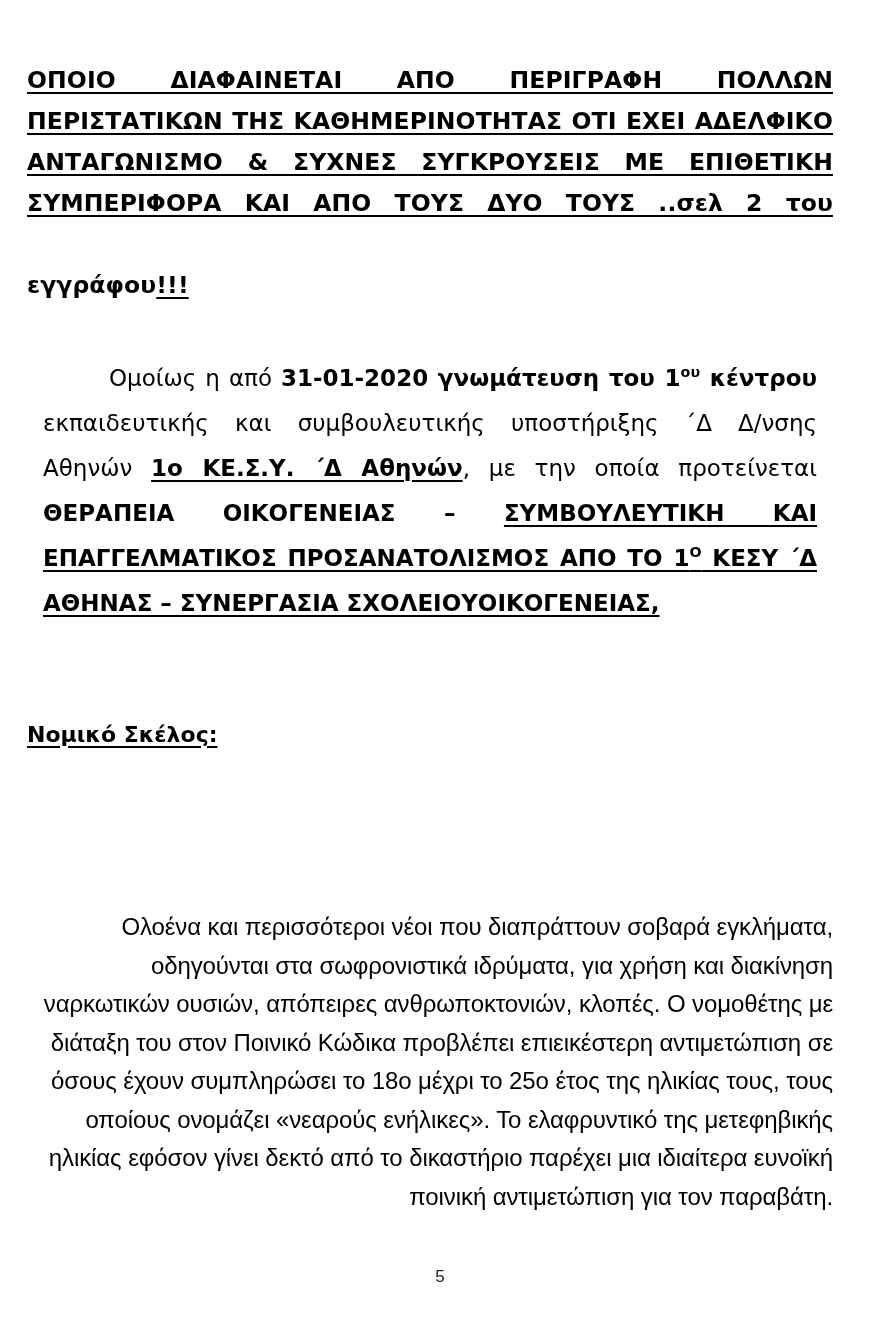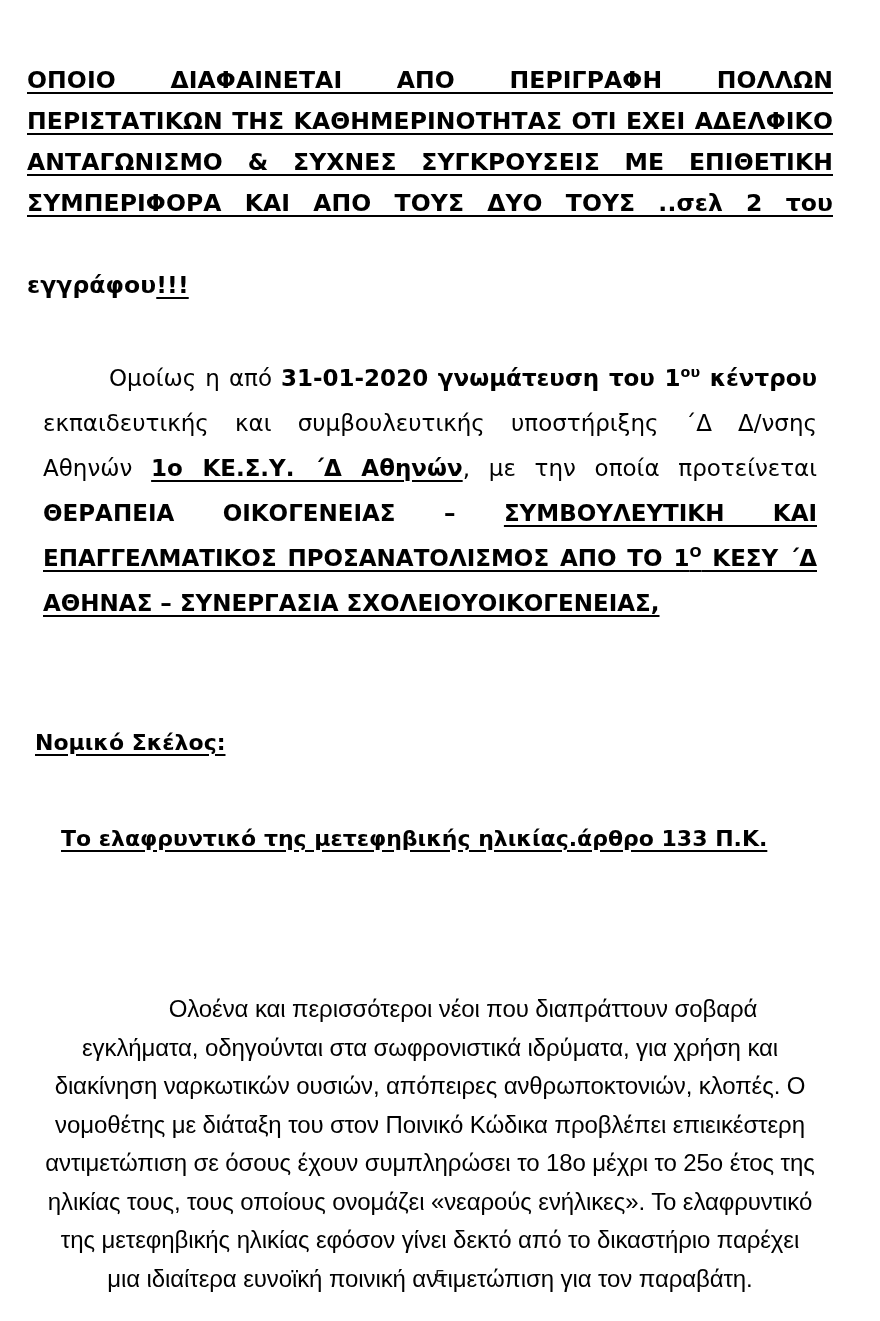--- a/index.html
+++ b/index.html
@@ -81,36 +81,36 @@
     vertical-align: super;
     line-height: 0;
   }
 
   
   .heading {
     font-family: "DejaVu Sans", sans-serif;
     font-weight: bold;
     font-size: 22px;
     line-height: 34px;
-    margin: 8px;
+    margin: 0;
   }
   .heading .u {
     text-decoration: underline;
     text-underline-offset: 4px;
     text-decoration-thickness: 2px;
   }
   .heading-indent { padding-left: 26px; }
 
   
   .block-plain {
     font-family: "Liberation Sans", sans-serif;
     font-size: 24px;
     line-height: 38.5px;
-    text-align: center;
-    margin: 16px;
+    text-align: right;
+    margin: 0;
     text-indent: 66px;
     letter-spacing: -0.1px;
   }
 
   .gap-a { height: 34px; }
   .gap-b { height: 76px; }
   .gap-c { height: 46px; }
   .gap-d { height: 110px; }
 
   .page-number {
@@ -135,21 +135,20 @@
     <div class="gap-a"></div>
 
     <p class="block-body"><span>Ομοίως η από </span><b>31-01-2020</b><b>  γνωμάτευση του 1</b><b><sup>ου</sup></b><b> κέντρου</b><span> εκπαιδευτικής και συμβουλευτικής υποστήριξης ΄Δ Δ/νσης Αθηνών </span><b class="u">1ο ΚΕ.Σ.Υ.  ΄Δ   Αθηνών</b><span>, με την οποία προτείνεται </span><b>ΘΕΡΑΠΕΙΑ ΟΙΚΟΓΕΝΕΙΑΣ – </b><b class="u">ΣΥΜΒΟΥΛΕΥΤΙΚΗ ΚΑΙ ΕΠΑΓΓΕΛΜΑΤΙΚΟΣ ΠΡΟΣΑΝΑΤΟΛΙΣΜΟΣ ΑΠΟ ΤΟ 1</b><b class="u"><sup>Ο</sup></b><b class="u"> ΚΕΣΥ ΄Δ ΑΘΗΝΑΣ – ΣΥΝΕΡΓΑΣΙΑ ΣΧΟΛΕΙΟΥΟΙΚΟΓΕΝΕΙΑΣ,</b></p>
 
     <div class="gap-b"></div>
 
     <p class="heading"><span class="u">Νομικό Σκέλος:</span></p>
 
     <div class="gap-c"></div>
 
-    <p class="heading heading-indent"><span class="u">Το ελαφρυντικό της μετεφηβικής ηλικίας.άρθρο 133 Π.Κ.</span></p>
 
     <div class="gap-d"></div>
 
     <p class="block-plain">Ολοένα και περισσότεροι νέοι που διαπράττουν σοβαρά εγκλήματα, οδηγούνται στα σωφρονιστικά ιδρύματα, για χρήση και διακίνηση ναρκωτικών ουσιών, απόπειρες ανθρωποκτονιών, κλοπές. Ο νομοθέτης με διάταξη του στον Ποινικό Κώδικα προβλέπει επιεικέστερη αντιμετώπιση σε όσους έχουν συμπληρώσει το 18ο μέχρι το 25ο έτος της ηλικίας τους, τους οποίους ονομάζει «νεαρούς ενήλικες». Το ελαφρυντικό της μετεφηβικής ηλικίας εφόσον γίνει δεκτό από το δικαστήριο παρέχει μια ιδιαίτερα ευνοϊκή ποινική αντιμετώπιση για τον παραβάτη.</p>
 
   </div>
 
   <div class="page-number">5</div>
 </div>
 

